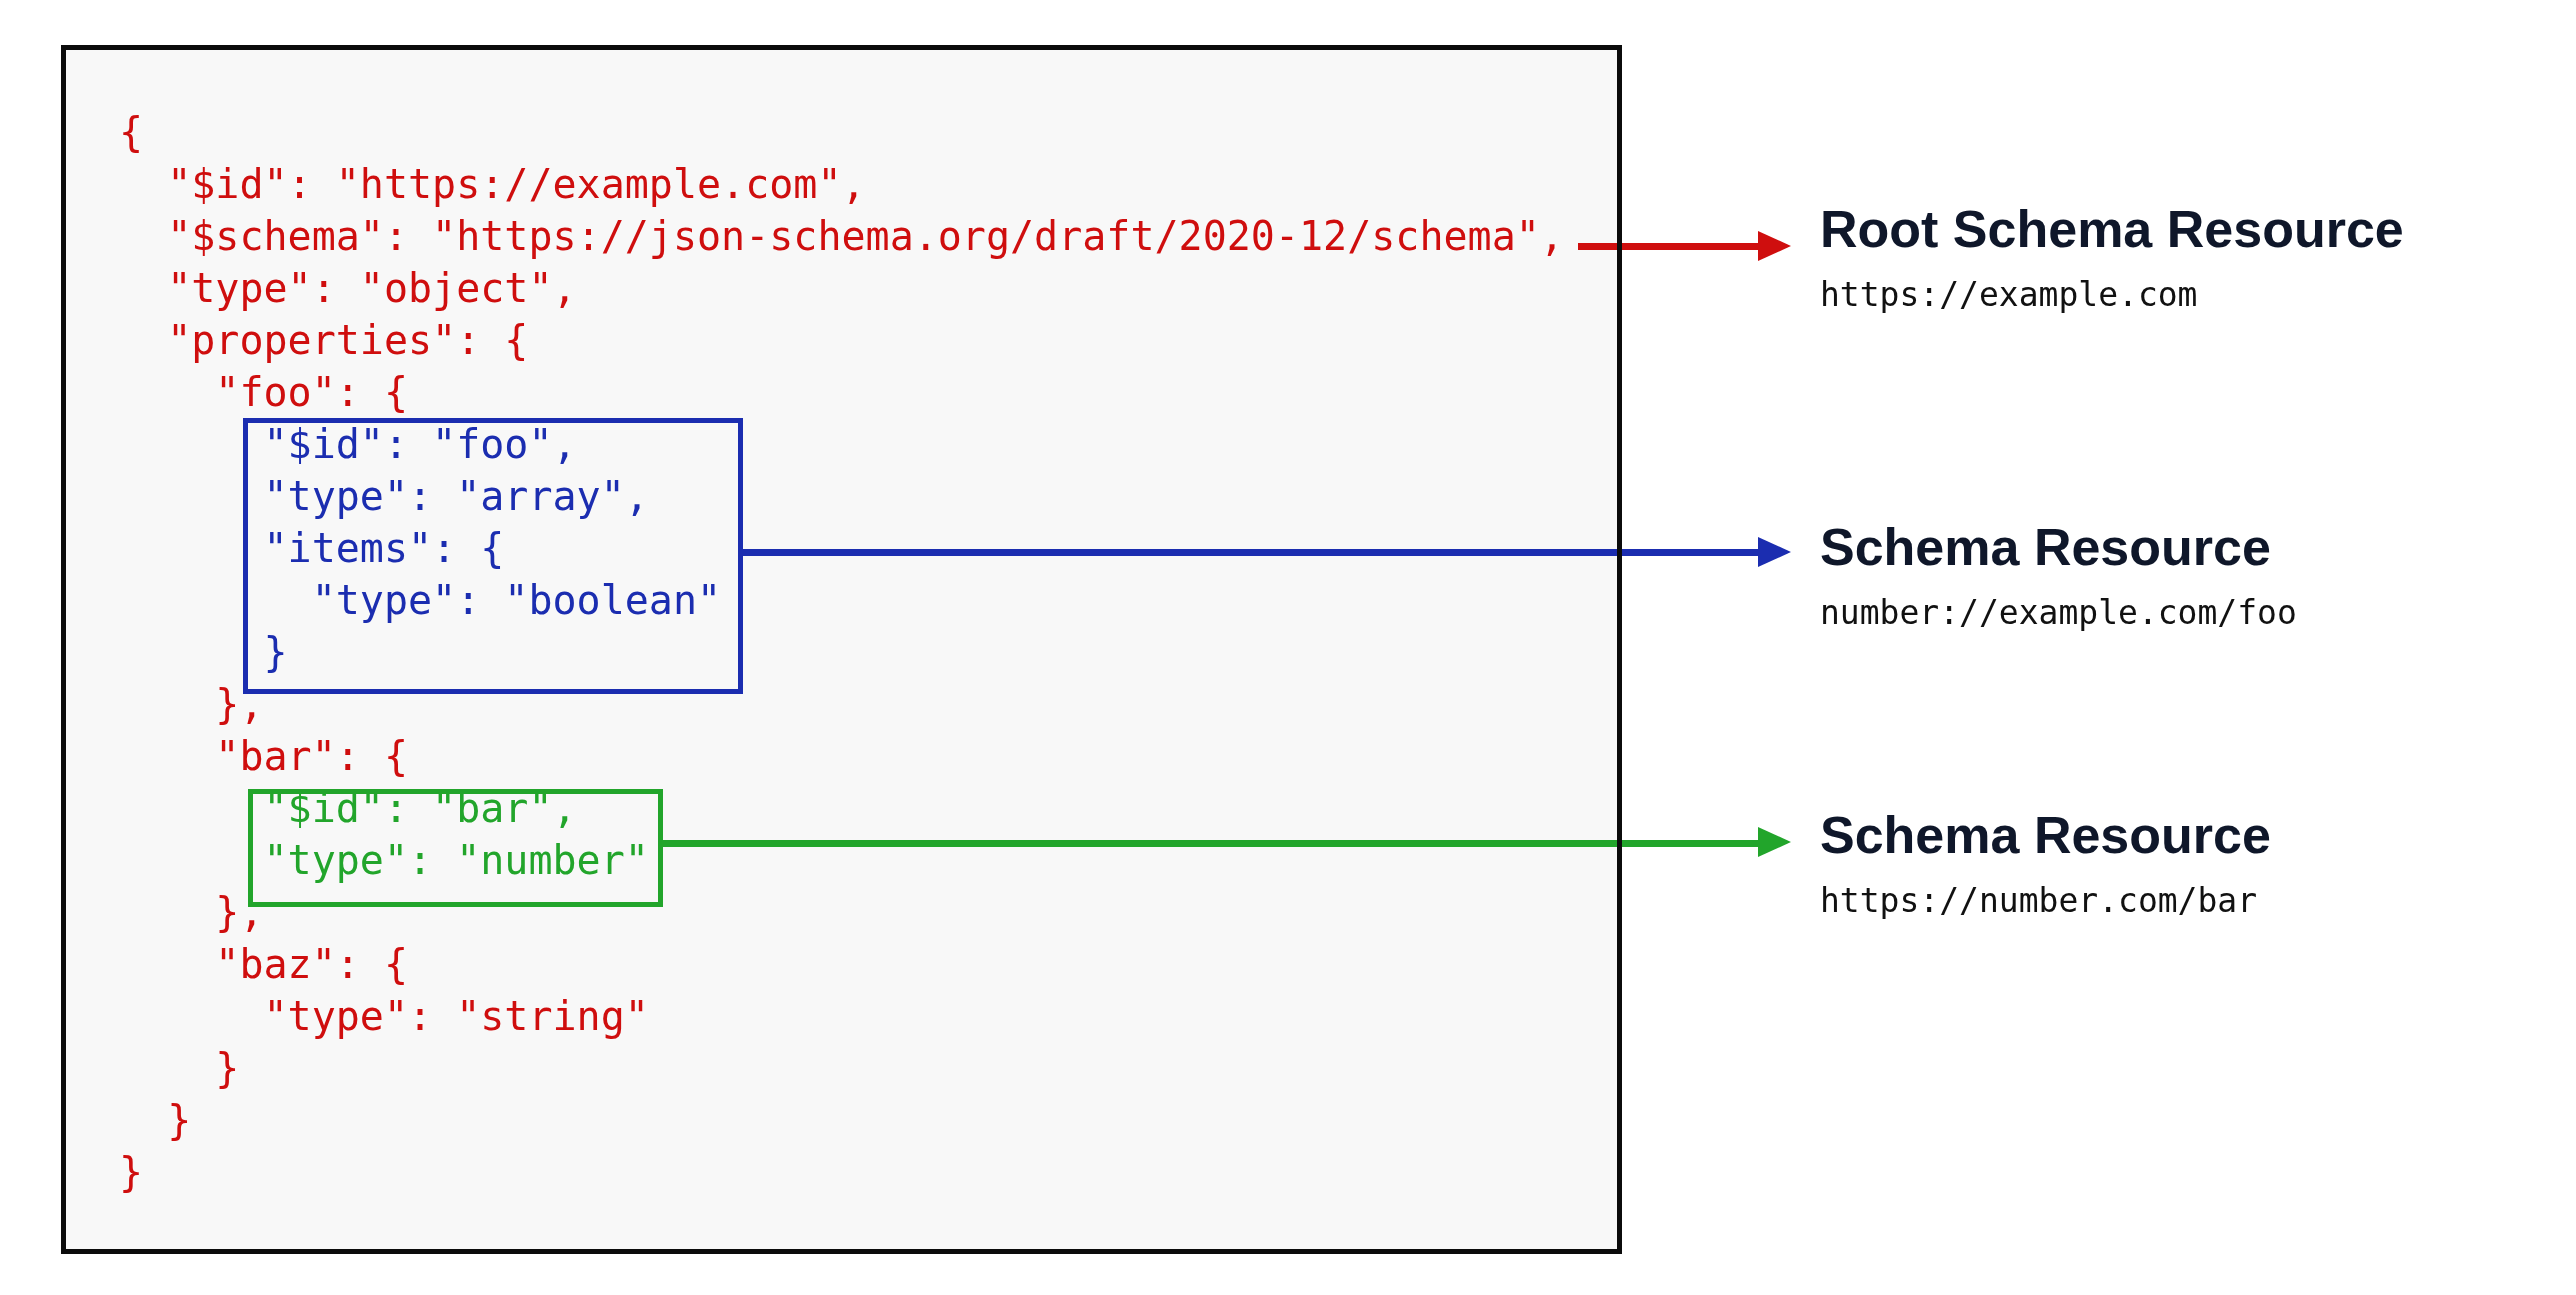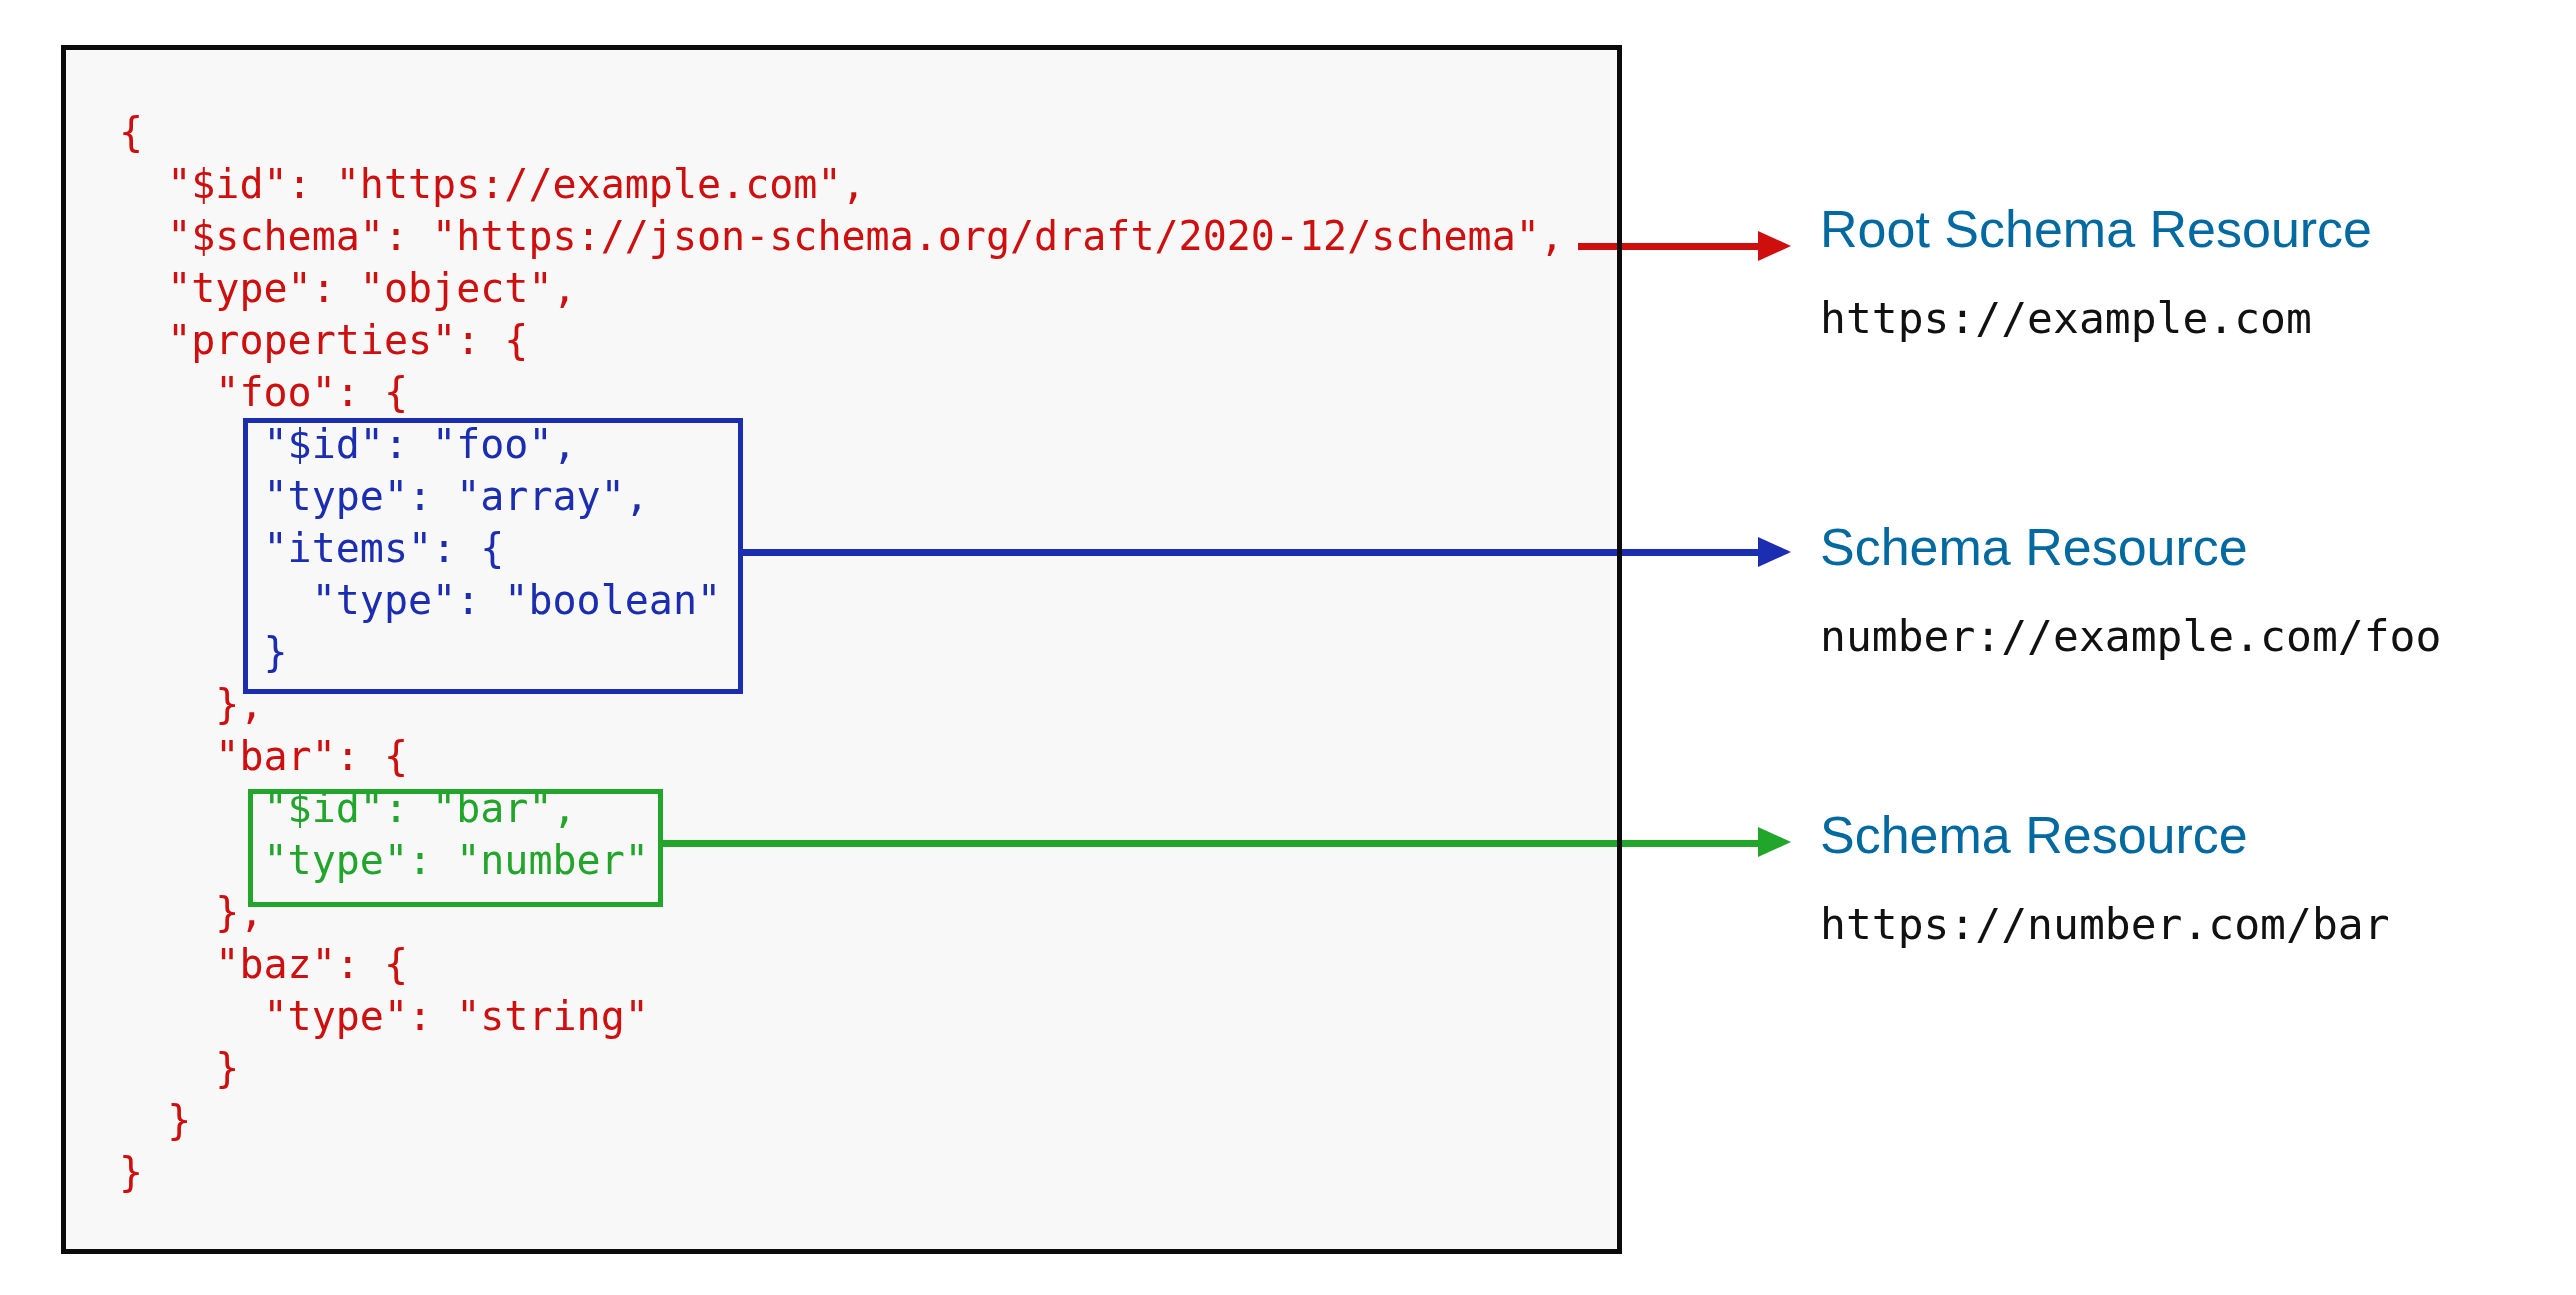--- a/index.html
+++ b/index.html
@@ -74,30 +74,30 @@
   .arrow-red-head   { left: 1758px; top: 231px; }
   .arrow-blue-line  { left: 742px; top: 549px;  width: 1016px; }
   .arrow-blue-head  { left: 1758px; top: 537px; }
   .arrow-green-line { left: 663px;  top: 840px; width: 1095px; }
   .arrow-green-head { left: 1758px; top: 827px; }
 
   
   .annotation { z-index: 5; left: 1820px; }
   .annotation .title {
     font-family: "Liberation Sans", sans-serif;
-    font-weight: 400;
+    font-weight: 700;
     font-size: 52px;
     line-height: 62px;
-    color: #0369a1;
+    color: #0f172a;
     white-space: nowrap;
   }
   .annotation .url {
-    margin-top: 33px;
+    margin-top: 10px;
     font-family: "DejaVu Sans Mono", "Liberation Mono", monospace;
-    font-size: 43px;
+    font-size: 33px;
     line-height: 50px;
     color: #111111;
     white-space: nowrap;
   }
   .ann-root { top: 198px; }
   .ann-foo  { top: 516px; }
   .ann-bar  { top: 804px; }
 </style>
 </head>
 <body>

